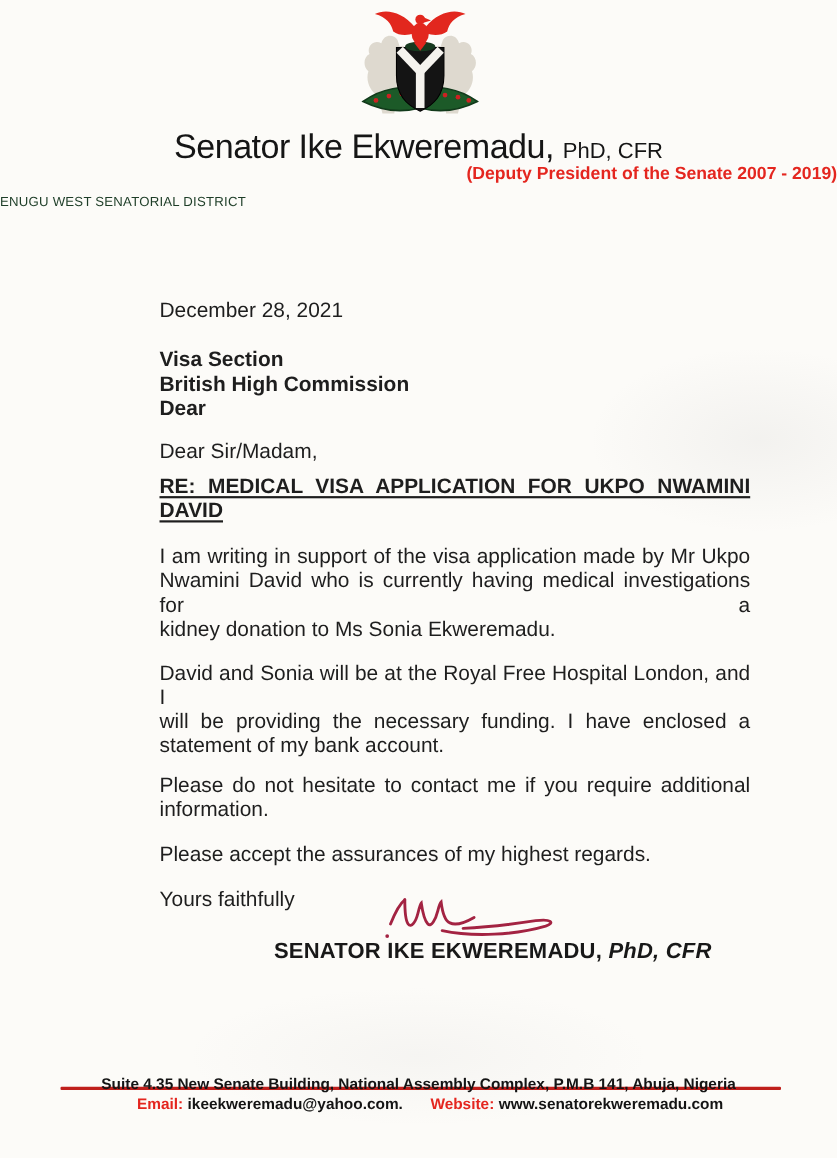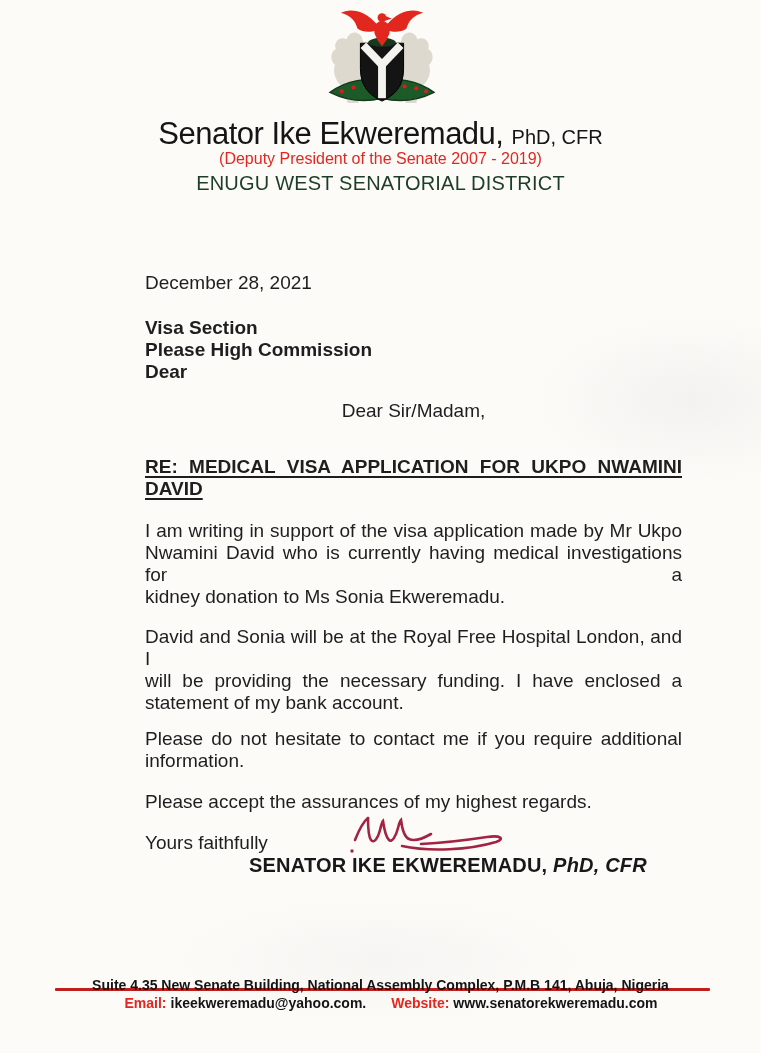--- a/index.html
+++ b/index.html
@@ -21,37 +21,37 @@
   
   .emblem { position: absolute; left: 307px; top: 4px; width: 150px; height: 103px; }
   .lh-title {
     position: absolute; top: 116px; left: 0; width: 100%;
     text-align: center; font-size: 31px; letter-spacing: -0.5px; color: #151515;
     line-height: 36px;
   }
   .lh-title .suffix { font-size: 20px; letter-spacing: 0; }
   .lh-subtitle {
     position: absolute; top: 149px; left: 0; width: 100%;
-    text-align: center; font-size: 16px; font-weight: normal; color: #e4261f;
+    text-align: right; font-size: 16px; font-weight: bold; color: #e4261f;
     line-height: 20px;
   }
   .lh-district {
     position: absolute; top: 171px; left: 0; width: 100%;
-    text-align: center; font-size: 20px; color: #1d3d27; line-height: 24px;
+    font-size: 12px; color: #1d3d27; line-height: 24px;
     letter-spacing: 0.2px;
   }
 
   
   .body-col {
     position: absolute; left: 145px; top: 272px; width: 537px;
     font-size: 19px; line-height: 22px; color: #1e1e1e;
   }
   .date { margin-bottom: 23px; }
   .recipient { font-weight: bold; margin-bottom: 17px; }
-  .salutation { margin-bottom: 34px; text-align: center; }
+  .salutation { margin-bottom: 10px; }
   .subject { font-weight: bold; margin-bottom: 20px; }
   .subject .line {
     text-decoration: underline;
     text-decoration-thickness: 2px;
     text-underline-offset: 3px;
   }
   .para { margin-bottom: 18px; }
   .para.pb14 { margin-bottom: 14px; }
   .para.pb19 { margin-bottom: 19px; }
   .jline { text-align: justify; text-align-last: justify; }
@@ -128,21 +128,21 @@
   </div>
   <div class="lh-subtitle">(Deputy President of the Senate 2007 - 2019)</div>
   <div class="lh-district">ENUGU WEST SENATORIAL DISTRICT</div>
 
   <div class="body-col">
 
     <div class="date">December 28, 2021</div>
 
     <div class="recipient">
       <div>Visa Section</div>
-      <div>Please High Commission</div>
+      <div>British High Commission</div>
       <div>Dear</div>
     </div>
 
     <div class="salutation">Dear Sir/Madam,</div>
 
     <div class="subject">
       <div class="line jline">RE: MEDICAL VISA APPLICATION FOR UKPO NWAMINI</div>
       <div class="line" style="display:inline-block;">DAVID</div>
     </div>
 

